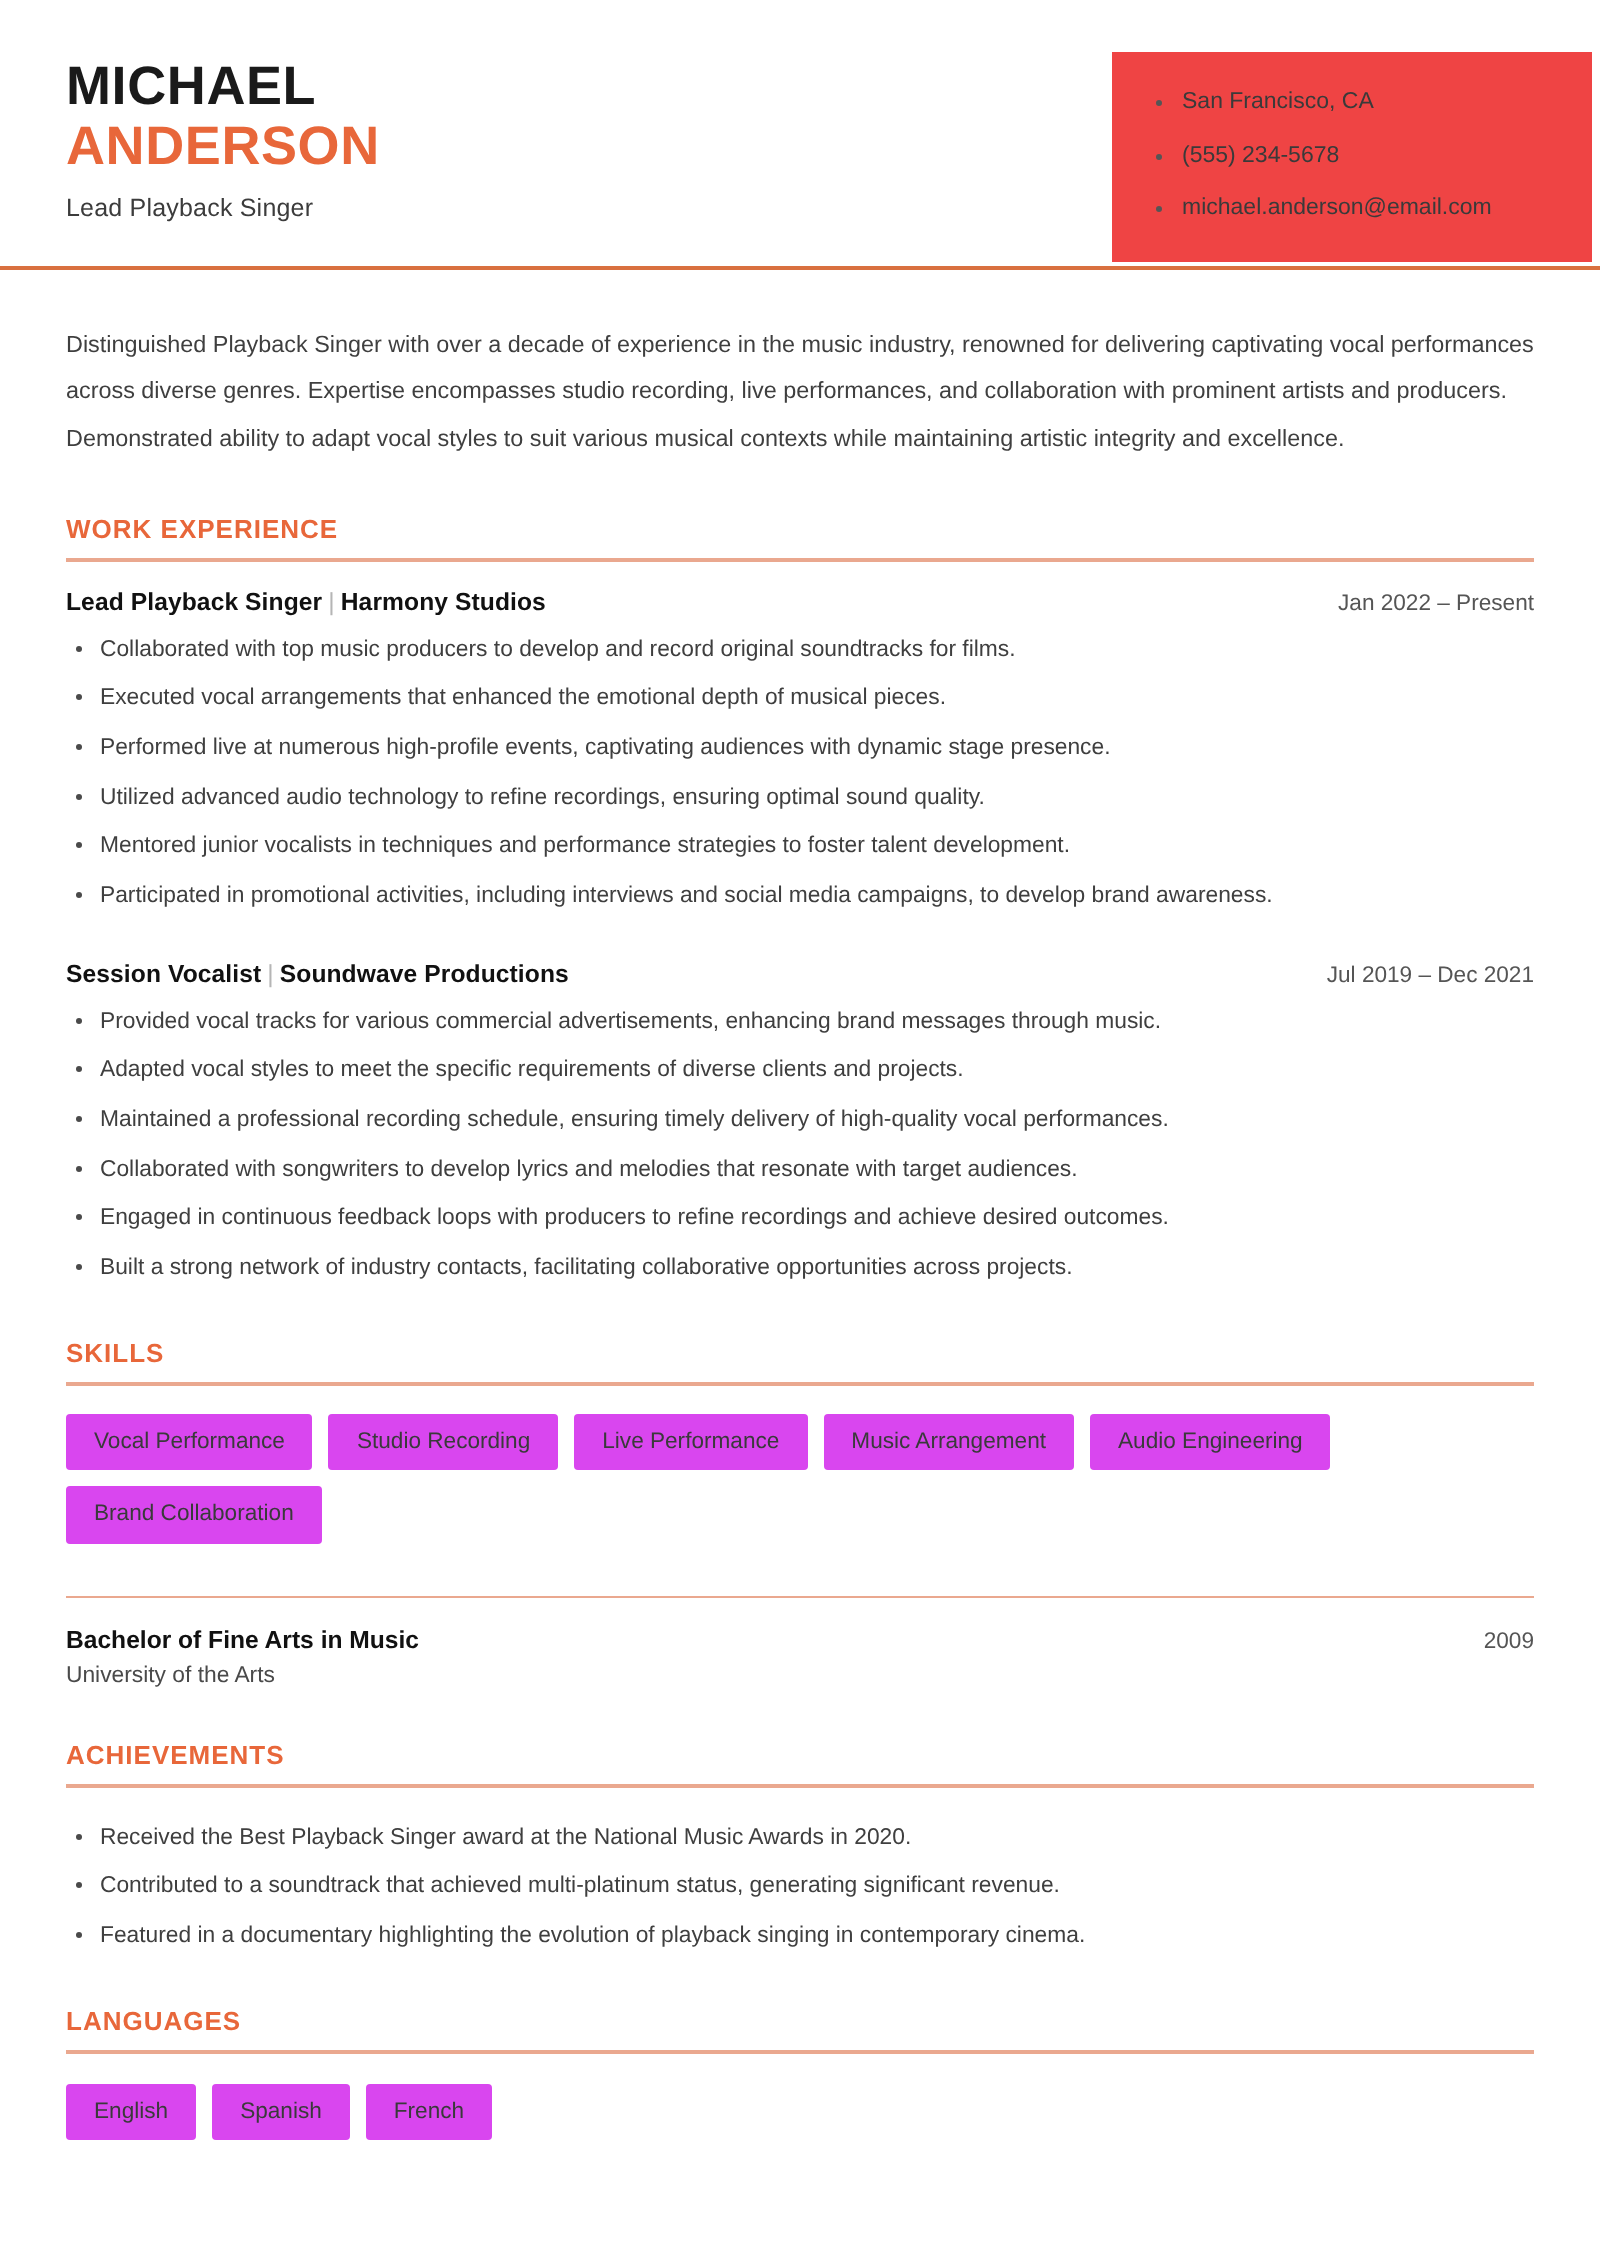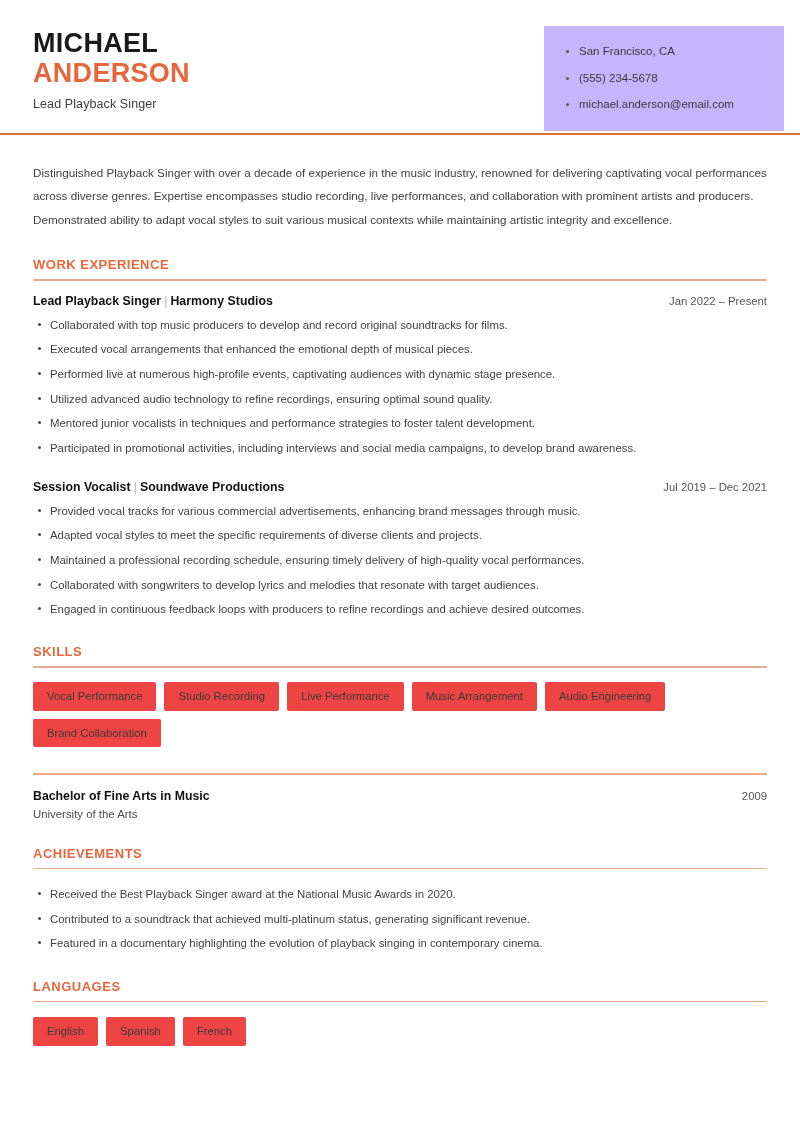--- a/index.html
+++ b/index.html
@@ -57,23 +57,23 @@
 
   .job-title {
     margin-top: 9px;
     font-size: 12.5px;
     color: #3c3c3c;
     font-weight: normal;
     letter-spacing: 0.1px;
   }
 
   .contact-box {
-    background: #c4b5fd;
+    background: #ef4444;
     width: 240px;
-    margin-right: 16px;
+    margin-right: 4px;
     padding: 18px 20px 18px 22px;
     align-self: flex-start;
   }
 
   .contact-list {
     list-style: none;
   }
 
   .contact-item {
     position: relative;
@@ -194,21 +194,21 @@
   }
 
   
   .chips {
     display: flex;
     flex-wrap: wrap;
     gap: 8px;
   }
 
   .chip {
-    background: #ef4444;
+    background: #d946ef;
     font-size: 11.3px;
     color: #3a3a3a;
     padding: 7px 14px;
     border-radius: 2px;
     white-space: nowrap;
     line-height: 1.3;
   }
 
   
   .edu-head {
@@ -296,20 +296,21 @@
             <span>Session Vocalist</span><span class="entry-sep">|</span><span>Soundwave Productions</span>
           </div>
           <div class="entry-date">Jul 2019 – Dec 2021</div>
         </div>
         <ul class="bullets">
           <li class="bullet">Provided vocal tracks for various commercial advertisements, enhancing brand messages through music.</li>
           <li class="bullet">Adapted vocal styles to meet the specific requirements of diverse clients and projects.</li>
           <li class="bullet">Maintained a professional recording schedule, ensuring timely delivery of high-quality vocal performances.</li>
           <li class="bullet">Collaborated with songwriters to develop lyrics and melodies that resonate with target audiences.</li>
           <li class="bullet">Engaged in continuous feedback loops with producers to refine recordings and achieve desired outcomes.</li>
+          <li class="bullet">Built a strong network of industry contacts, facilitating collaborative opportunities across projects.</li>
         </ul>
       </div>
     </section>
 
     <section class="section section--skills">
       <h2 class="section-title">SKILLS</h2>
       <div class="section-rule"></div>
       <div class="chips">
         <span class="chip">Vocal Performance</span>
         <span class="chip">Studio Recording</span>

